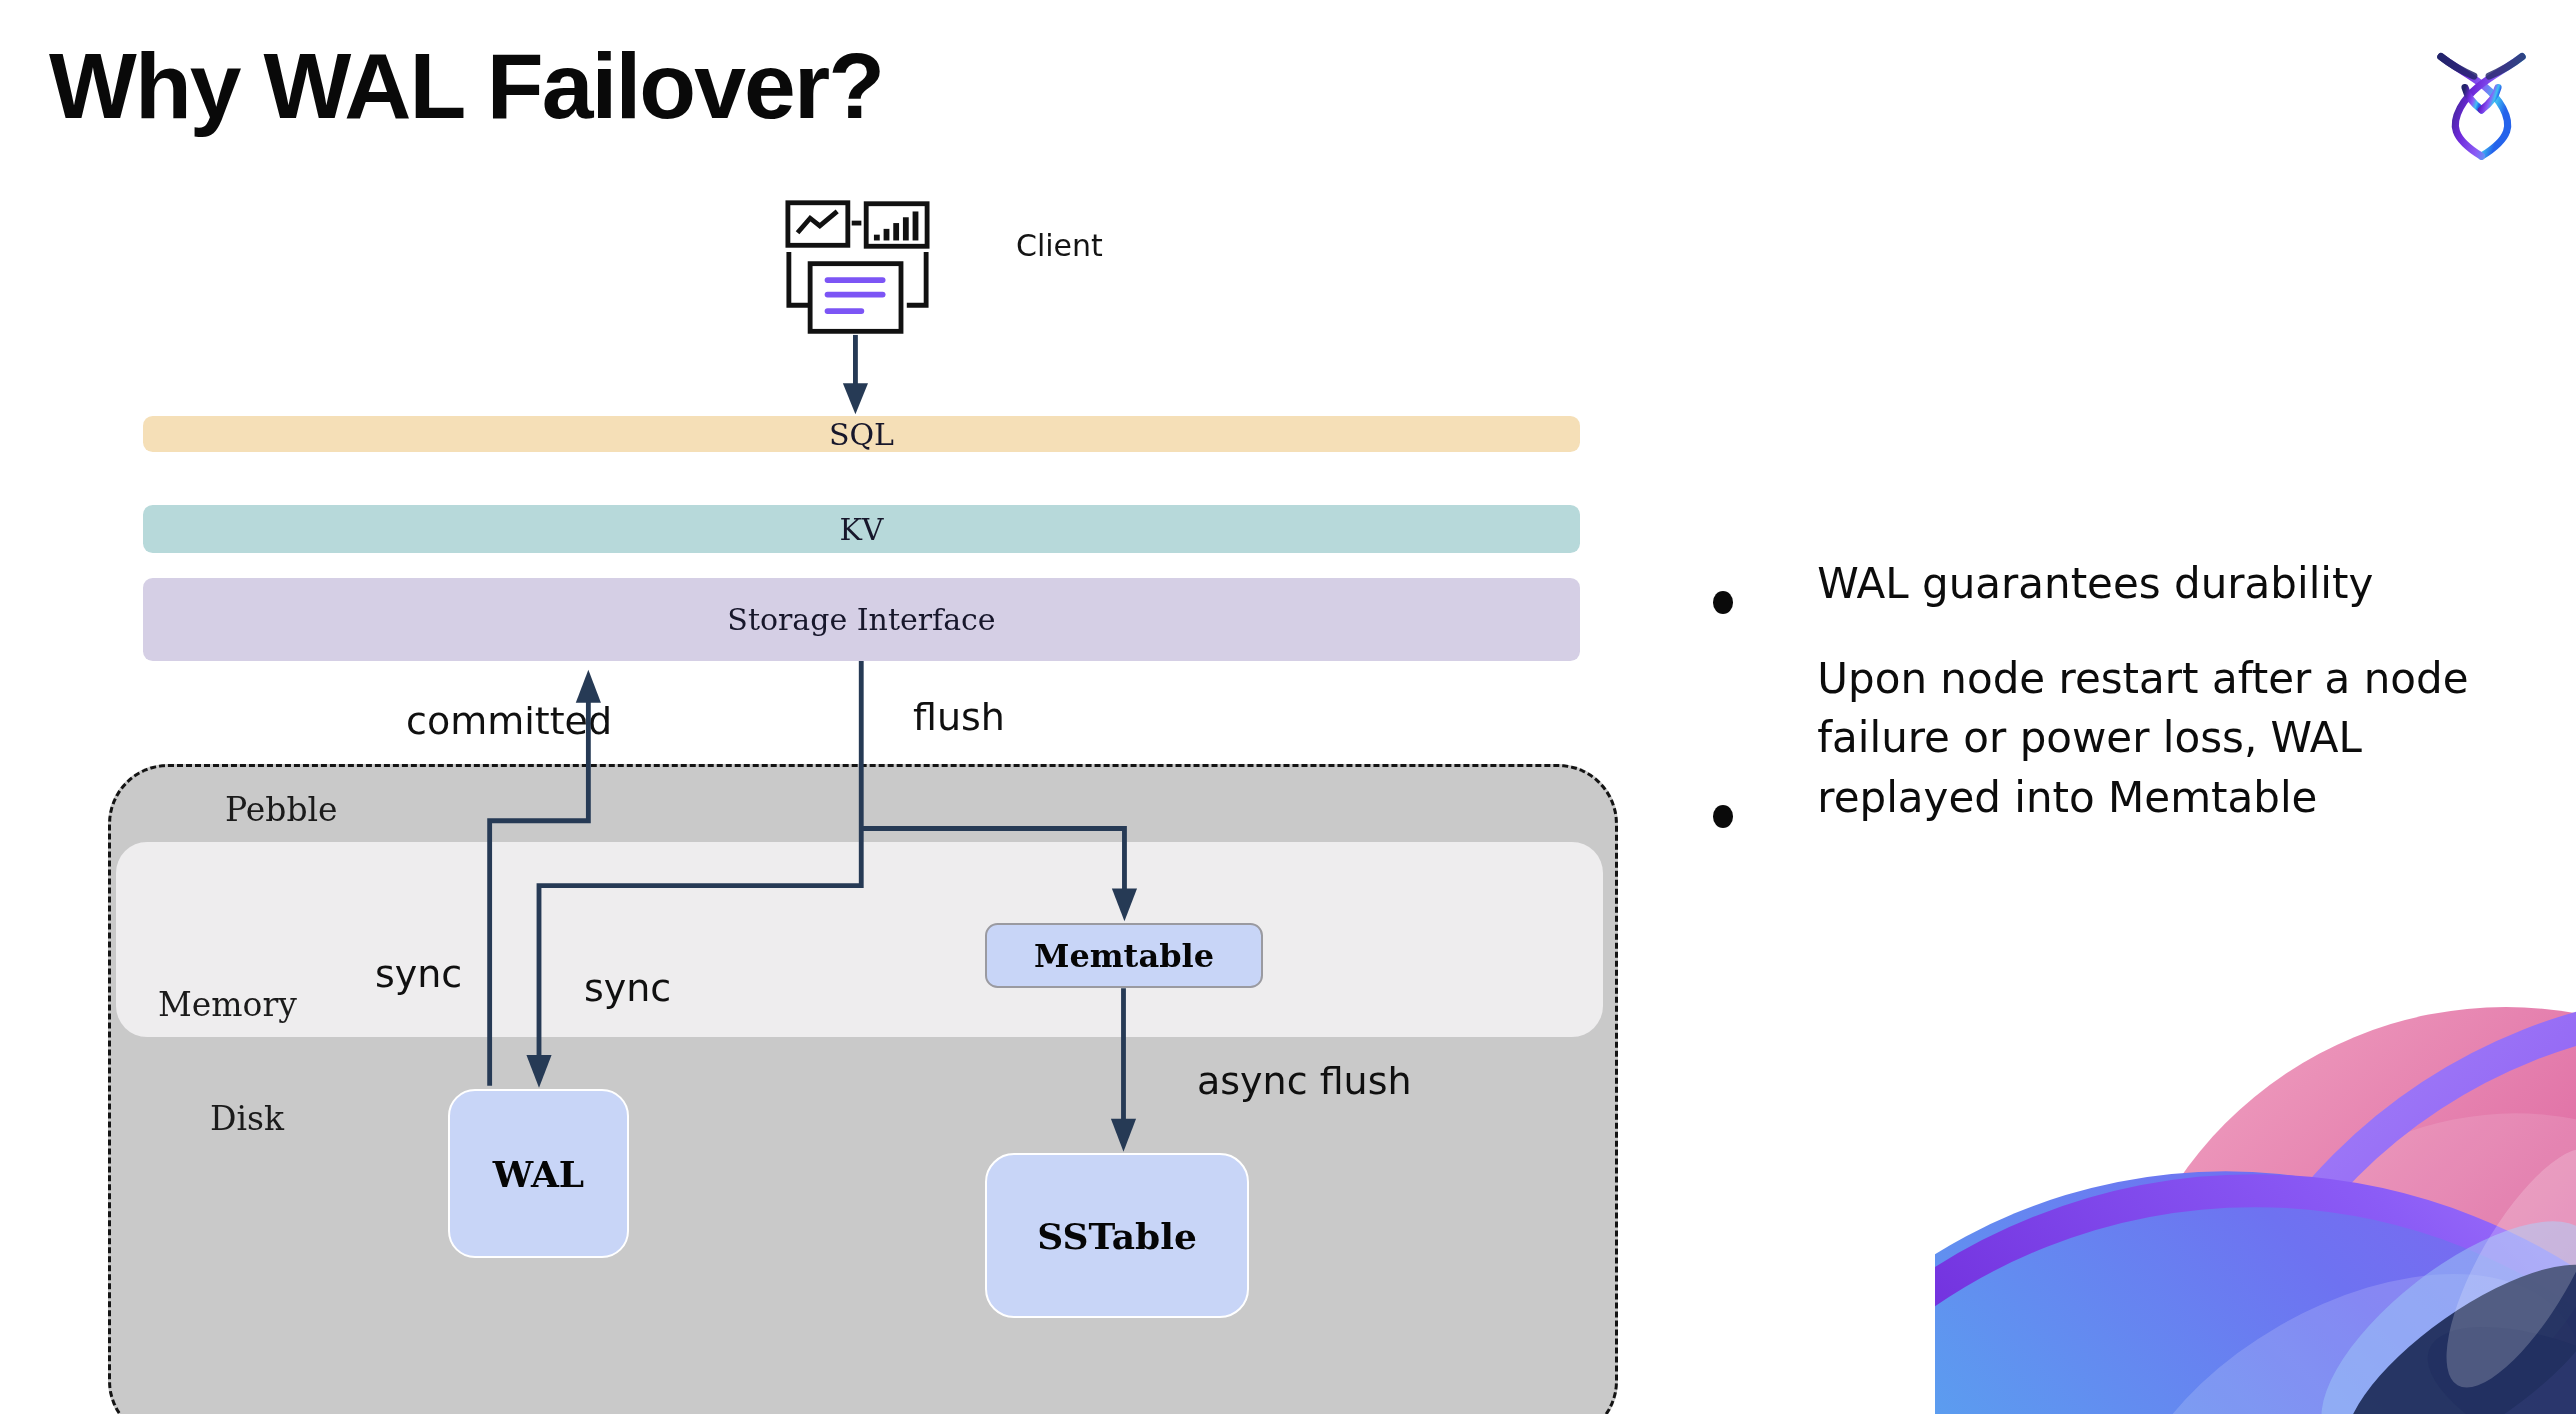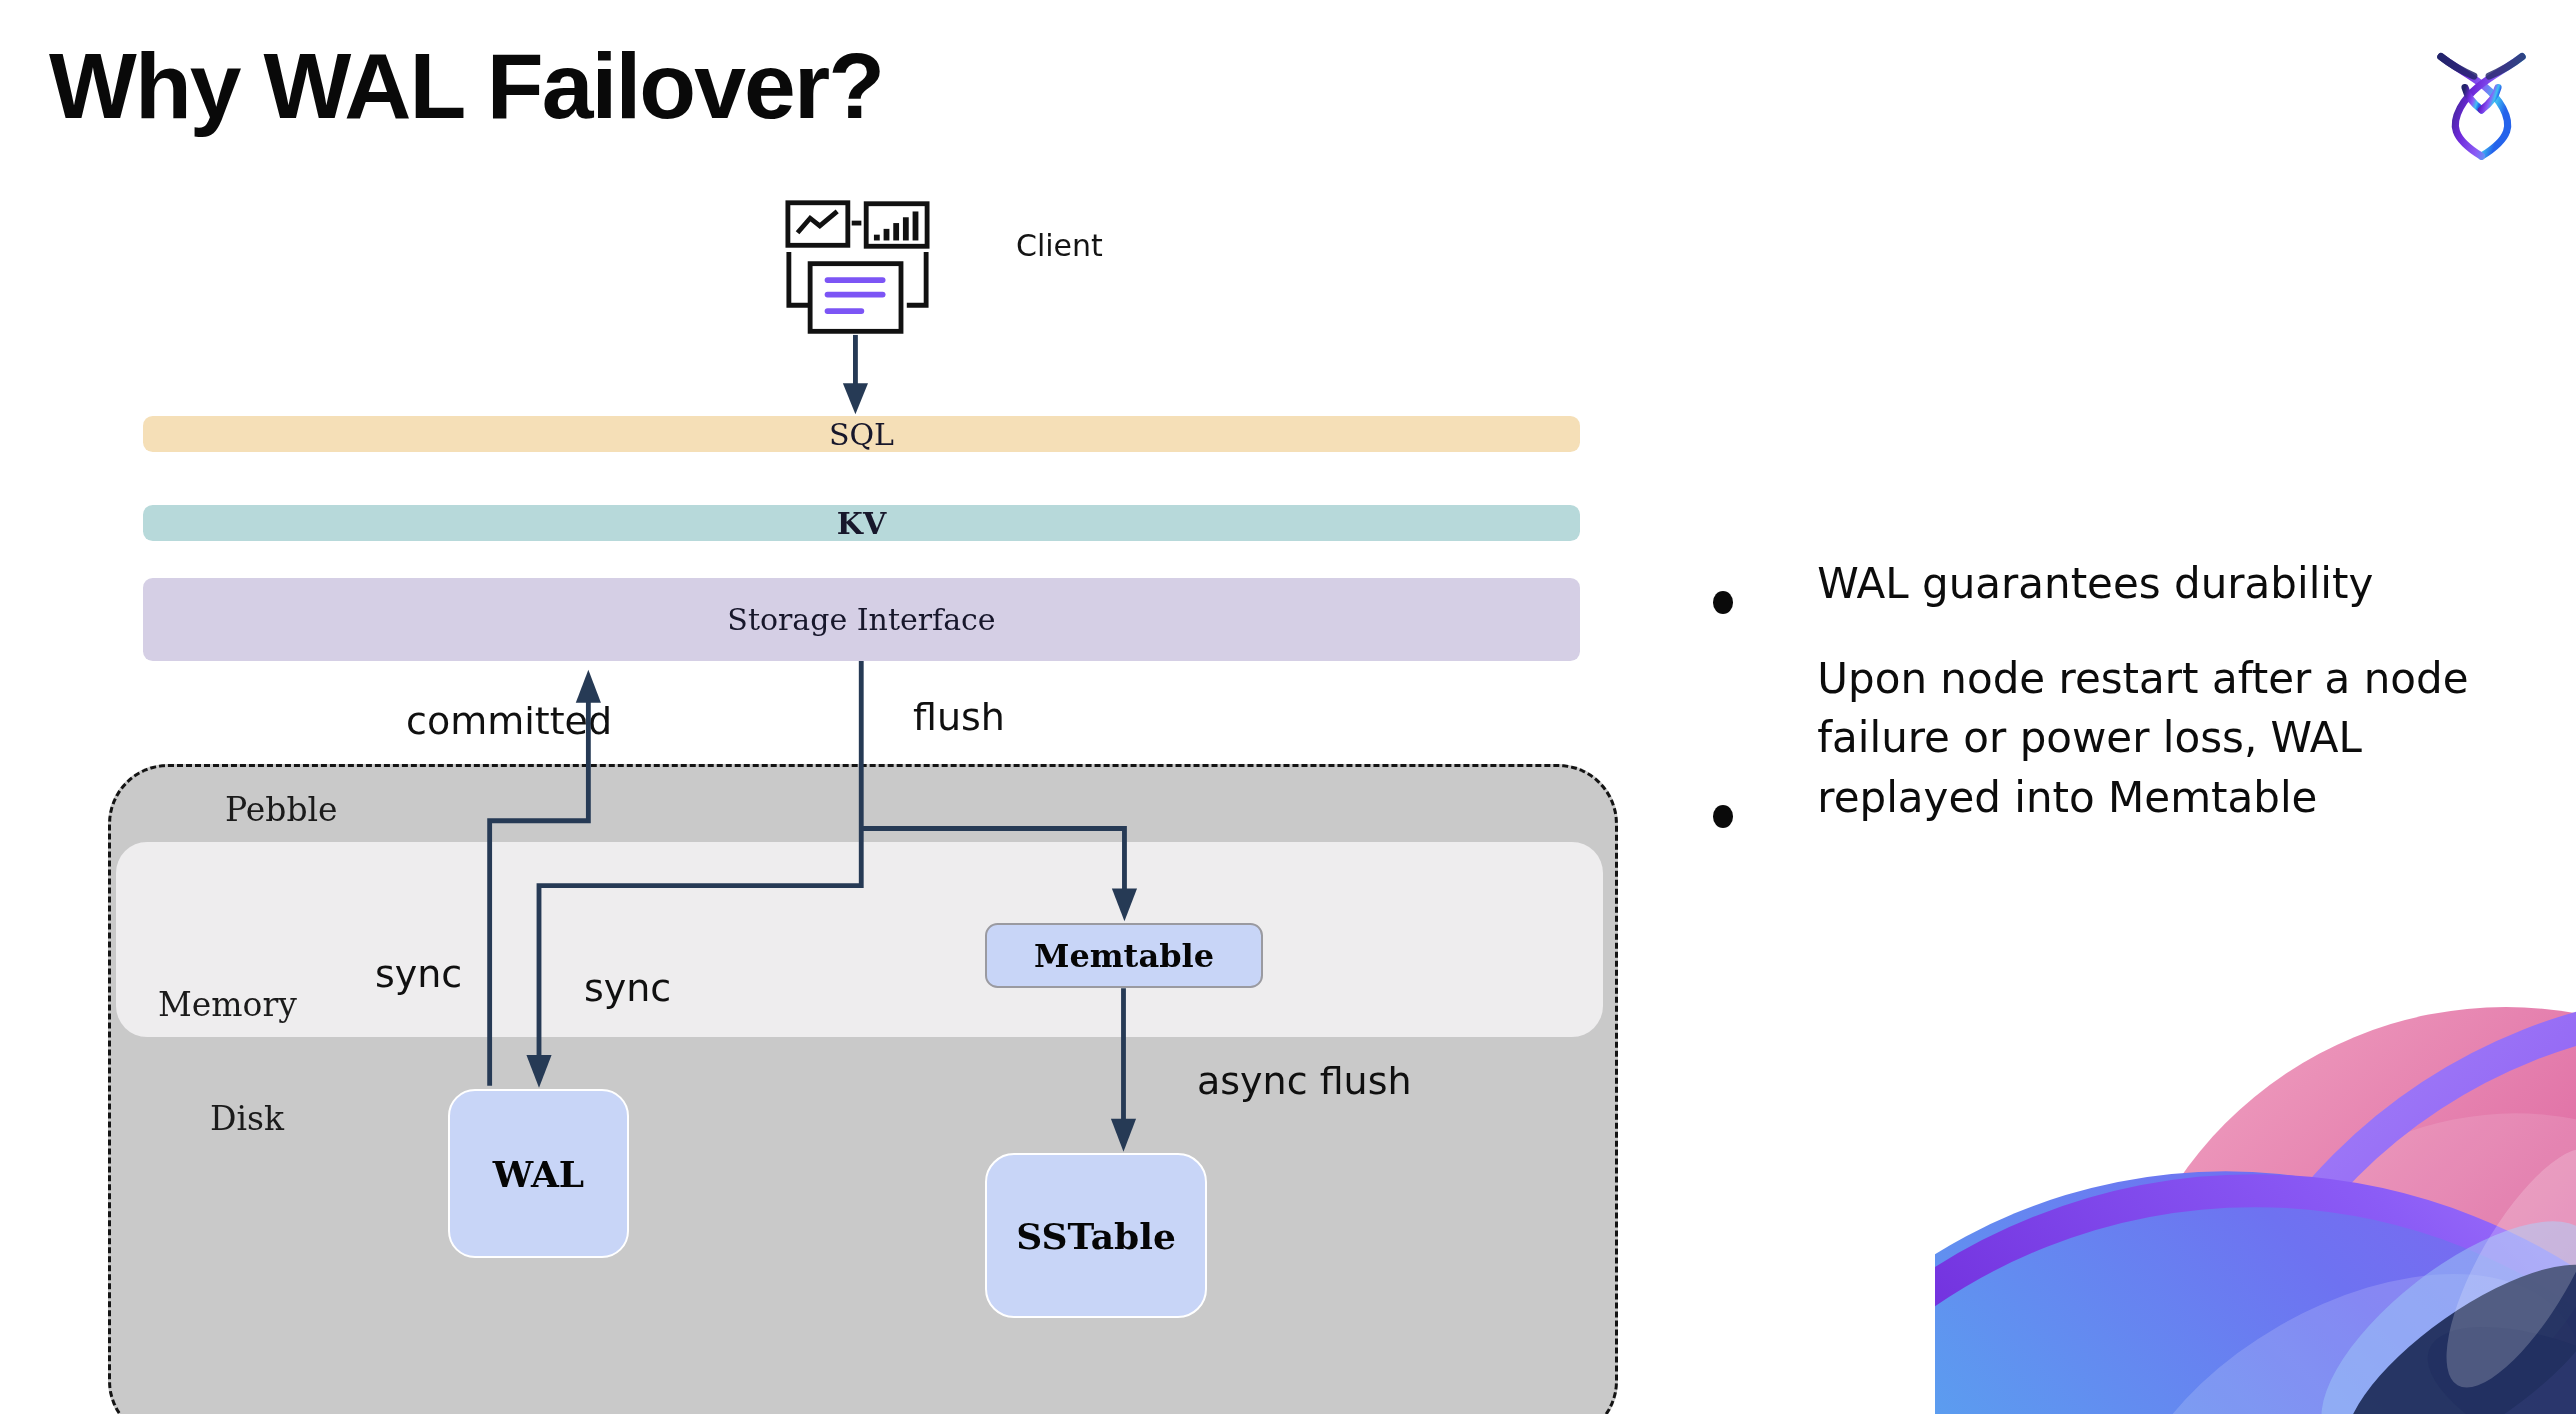--- a/index.html
+++ b/index.html
@@ -20,21 +20,21 @@
   
   .client-label{left:1016px;top:228px;font-size:30px;color:#141414;}
 
   
   .bar{
     left:143px;width:1437px;border-radius:9.7px;
     display:flex;align-items:center;justify-content:center;
     font-family:"DejaVu Serif",serif;font-size:30px;color:#17172b;
   }
   .bar-sql{top:416px;height:36px;background:#f5dfb7;}
-  .bar-kv{top:505px;height:36px;background:#b7d9da;font-weight:bold;}
+  .bar-kv{top:505px;height:48px;background:#b7d9da;}
   .bar-storage{top:578px;height:83px;background:#d5cfe5;}
 
   
   .pebble{
     left:108px;top:764px;width:1510px;height:677px;
     background:#c9c9c9;border:3.4px dashed #141414;border-radius:60px;
     box-sizing:border-box;
   }
   .memory-band{
     left:116px;top:842px;width:1487px;height:195px;
@@ -55,21 +55,21 @@
   }
   .node-wal{
     left:448px;top:1089px;width:181px;height:169px;border-radius:27px;
     border:2.9px solid #ffffff;font-size:36px;
   }
   .node-memtable{
     left:985px;top:923px;width:278px;height:65px;border-radius:12.6px;
     border:2.4px solid #9a9aa0;font-size:32px;
   }
   .node-sstable{
-    left:985px;top:1153px;width:222px;height:165px;border-radius:29px;
+    left:985px;top:1153px;width:264px;height:165px;border-radius:29px;
     border:2.9px solid #ffffff;font-size:36px;text-align:center;
   }
 
   
   .edge-label{font-size:38px;color:#101010;}
   .lbl-committed{left:406px;top:699px;}
   .lbl-commit{left:913px;top:695px;}
   .lbl-sync-left{left:375px;top:952px;}
   .lbl-sync-right{left:584px;top:966px;}
   .lbl-async{left:1197px;top:1059px;}

